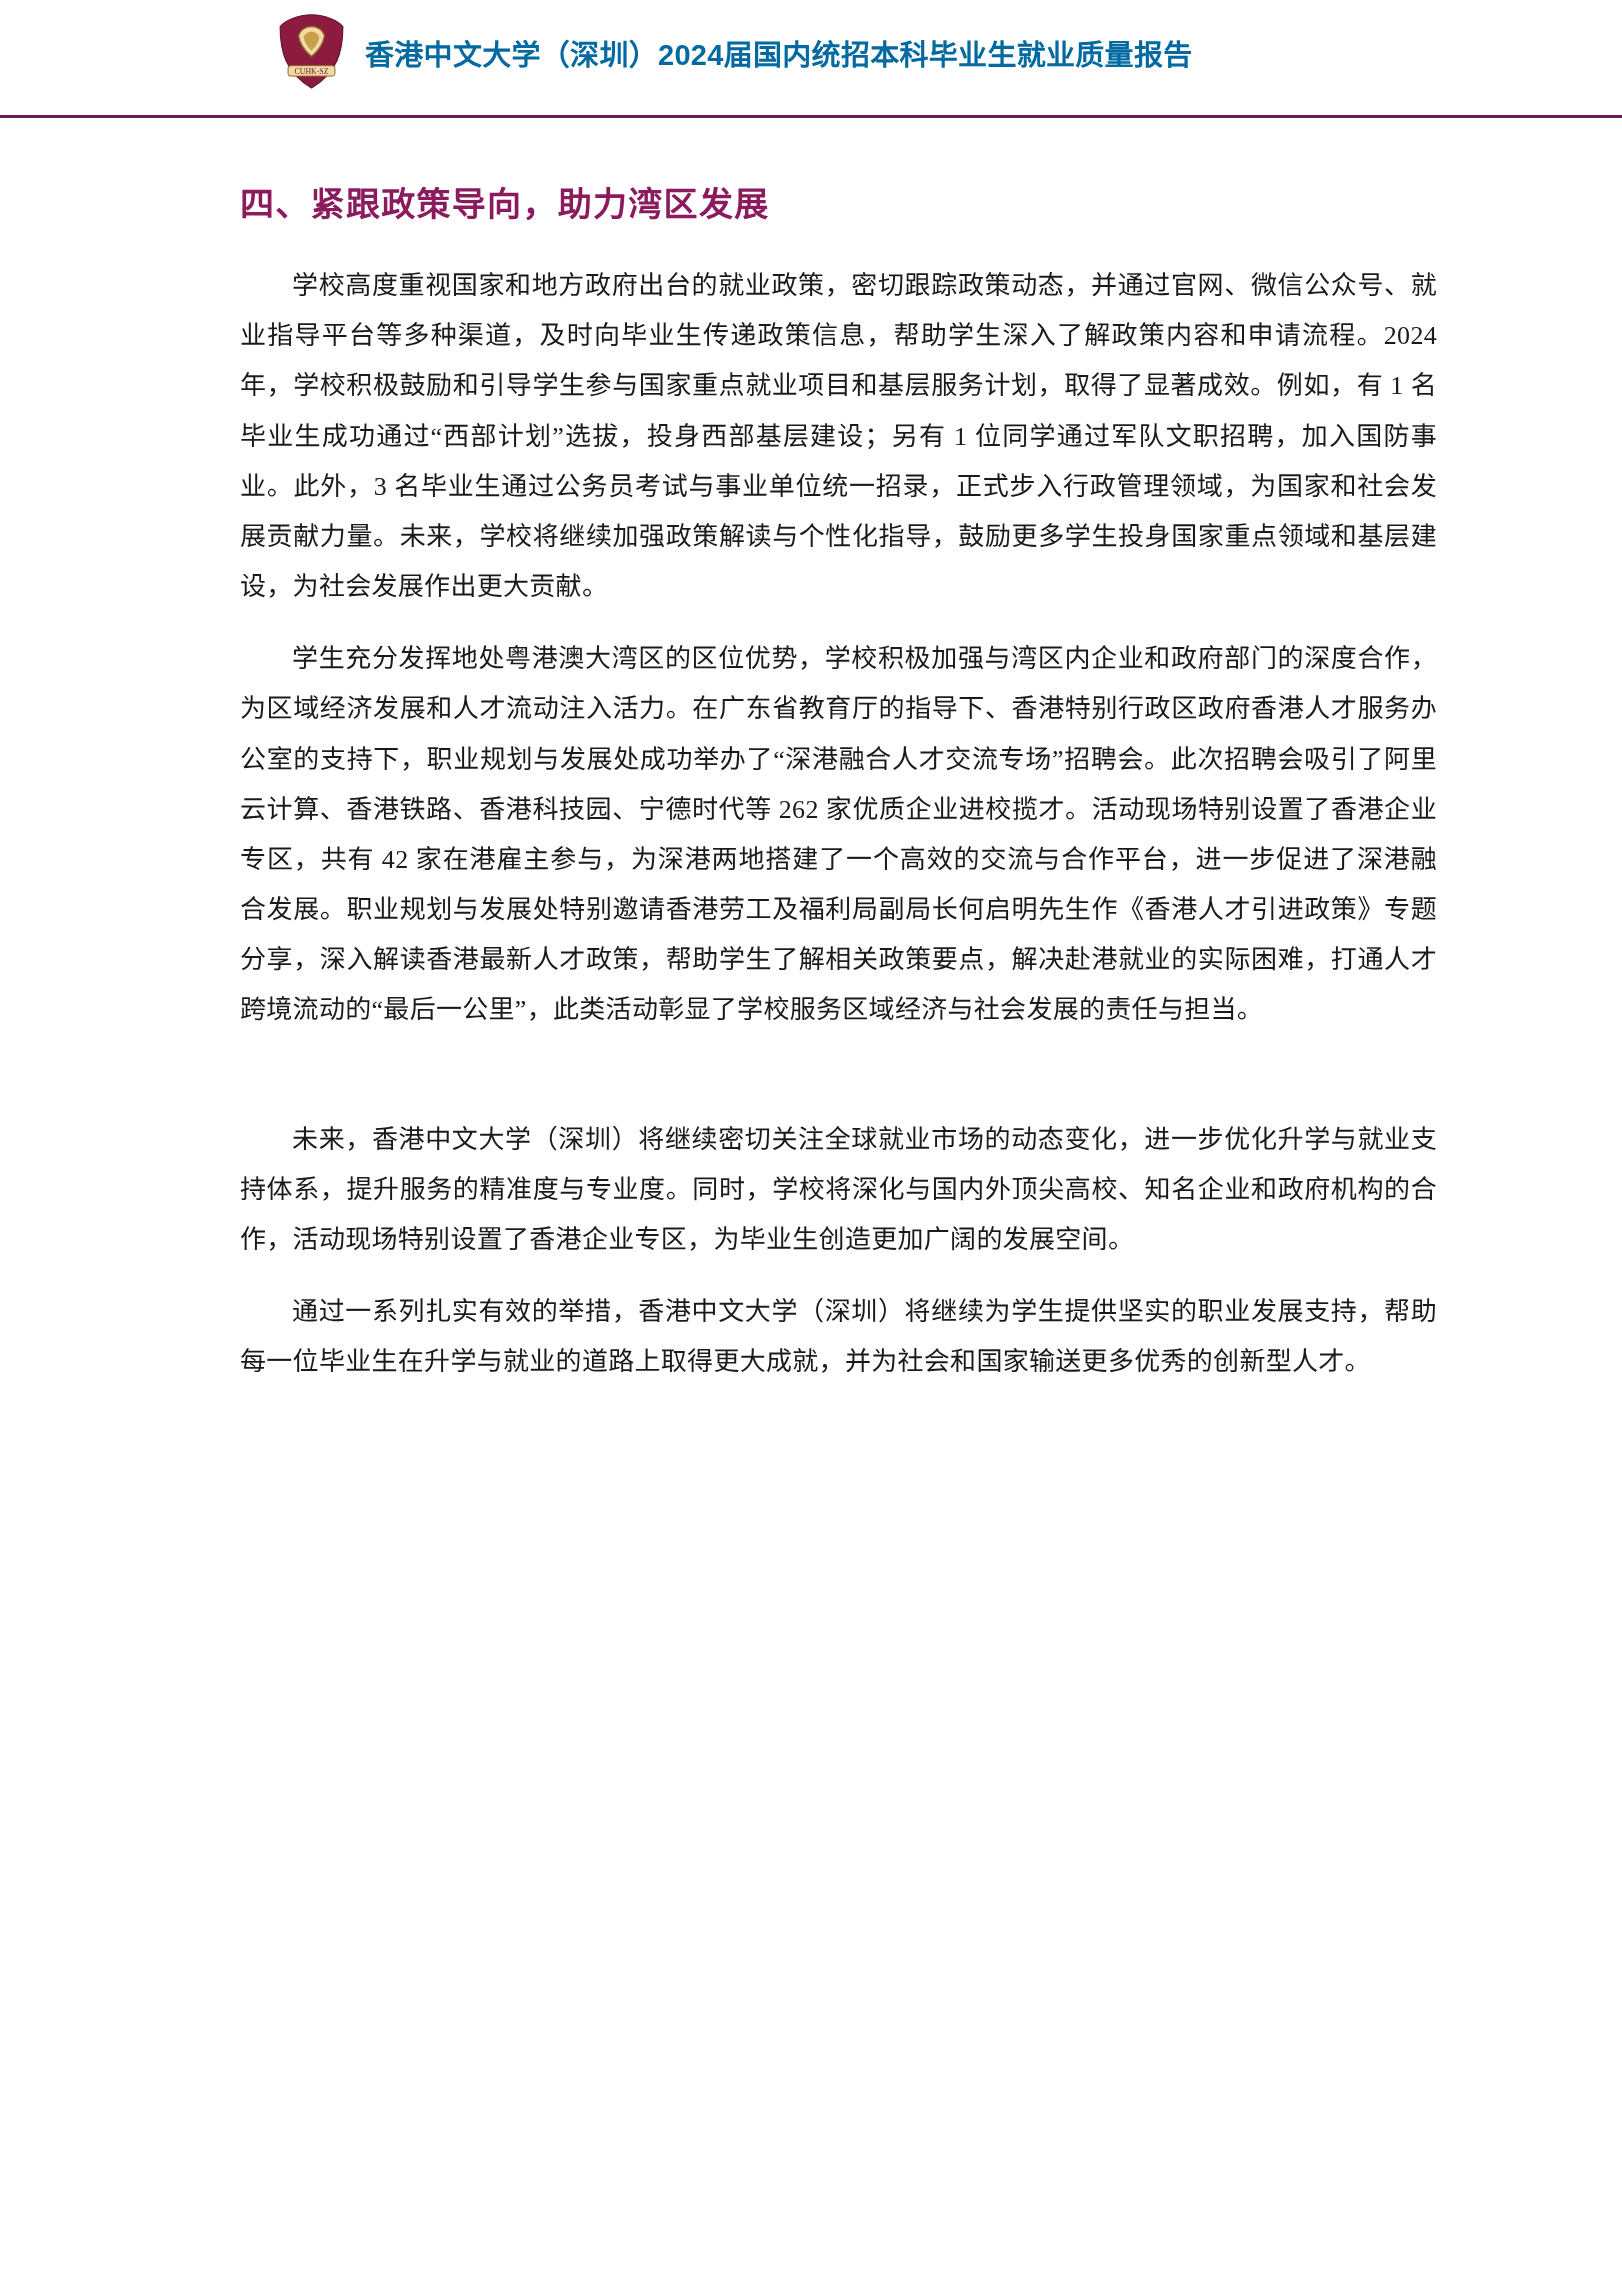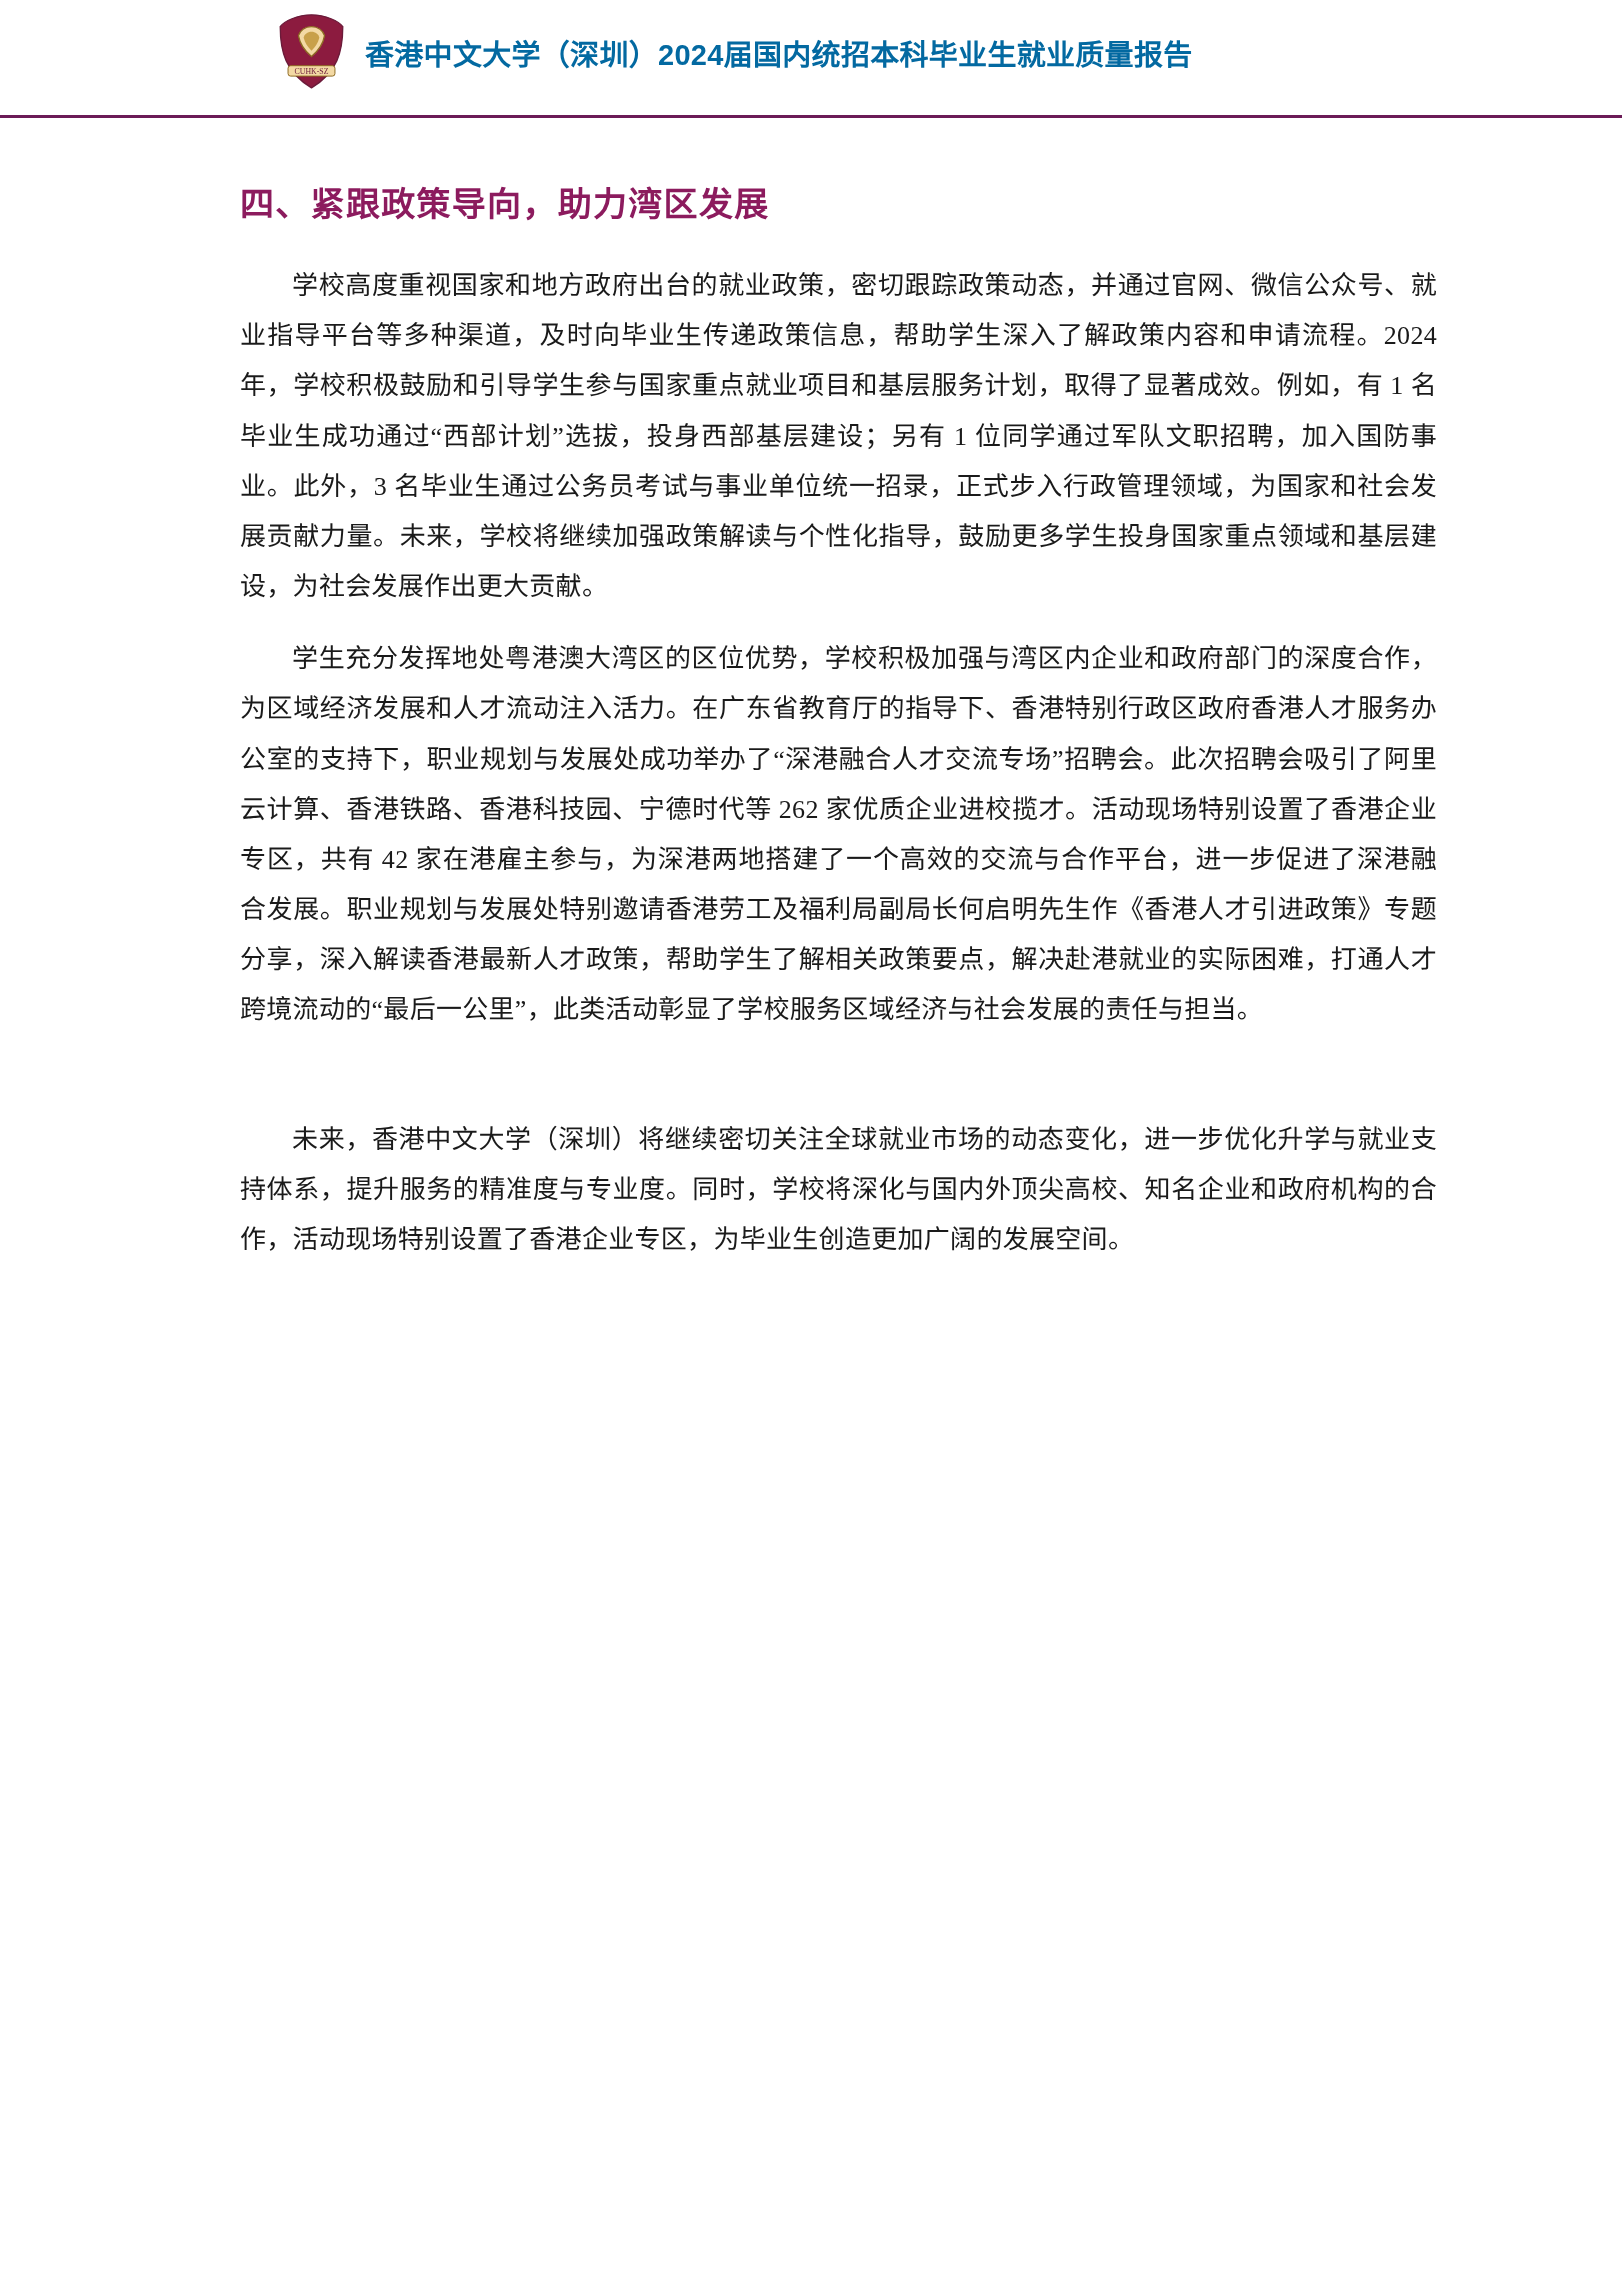--- a/index.html
+++ b/index.html
@@ -132,20 +132,21 @@
     </div>
     <div class="header-rule"></div>
   </div>
 
   <div class="content">
     <h2 class="section-title">四、紧跟政策导向，助力湾区发展</h2>
 
     <p class="para gap-after">学校高度重视国家和地方政府出台的就业政策，密切跟踪政策动态，并通过官网、微信公众号、就业指导平台等多种渠道，及时向毕业生传递政策信息，帮助学生深入了解政策内容和申请流程。2024 年，学校积极鼓励和引导学生参与国家重点就业项目和基层服务计划，取得了显著成效。例如，有 1 名毕业生成功通过“西部计划”选拔，投身西部基层建设；另有 1 位同学通过军队文职招聘，加入国防事业。此外，3 名毕业生通过公务员考试与事业单位统一招录，正式步入行政管理领域，为国家和社会发展贡献力量。未来，学校将继续加强政策解读与个性化指导，鼓励更多学生投身国家重点领域和基层建设，为社会发展作出更大贡献。</p>
     <p class="para big-gap-after">学生充分发挥地处粤港澳大湾区的区位优势，学校积极加强与湾区内企业和政府部门的深度合作，为区域经济发展和人才流动注入活力。在广东省教育厅的指导下、香港特别行政区政府香港人才服务办公室的支持下，职业规划与发展处成功举办了“深港融合人才交流专场”招聘会。此次招聘会吸引了阿里云计算、香港铁路、香港科技园、宁德时代等 262 家优质企业进校揽才。活动现场特别设置了香港企业专区，共有 42 家在港雇主参与，为深港两地搭建了一个高效的交流与合作平台，进一步促进了深港融合发展。职业规划与发展处特别邀请香港劳工及福利局副局长何启明先生作《香港人才引进政策》专题分享，深入解读香港最新人才政策，帮助学生了解相关政策要点，解决赴港就业的实际困难，打通人才跨境流动的“最后一公里”，此类活动彰显了学校服务区域经济与社会发展的责任与担当。</p>
     <p class="para gap-after">未来，香港中文大学（深圳）将继续密切关注全球就业市场的动态变化，进一步优化升学与就业支持体系，提升服务的精准度与专业度。同时，学校将深化与国内外顶尖高校、知名企业和政府机构的合作，活动现场特别设置了香港企业专区，为毕业生创造更加广阔的发展空间。</p>
+    <p class="para">通过一系列扎实有效的举措，香港中文大学（深圳）将继续为学生提供坚实的职业发展支持，帮助每一位毕业生在升学与就业的道路上取得更大成就，并为社会和国家输送更多优秀的创新型人才。</p>
   </div>
 
   <div class="footer">
     <div class="page-number">– 18 –</div>
     <div class="footer-org">香港中文大学（深圳）职业规划与发展处</div>
   </div>
 
 </div>
 
 

